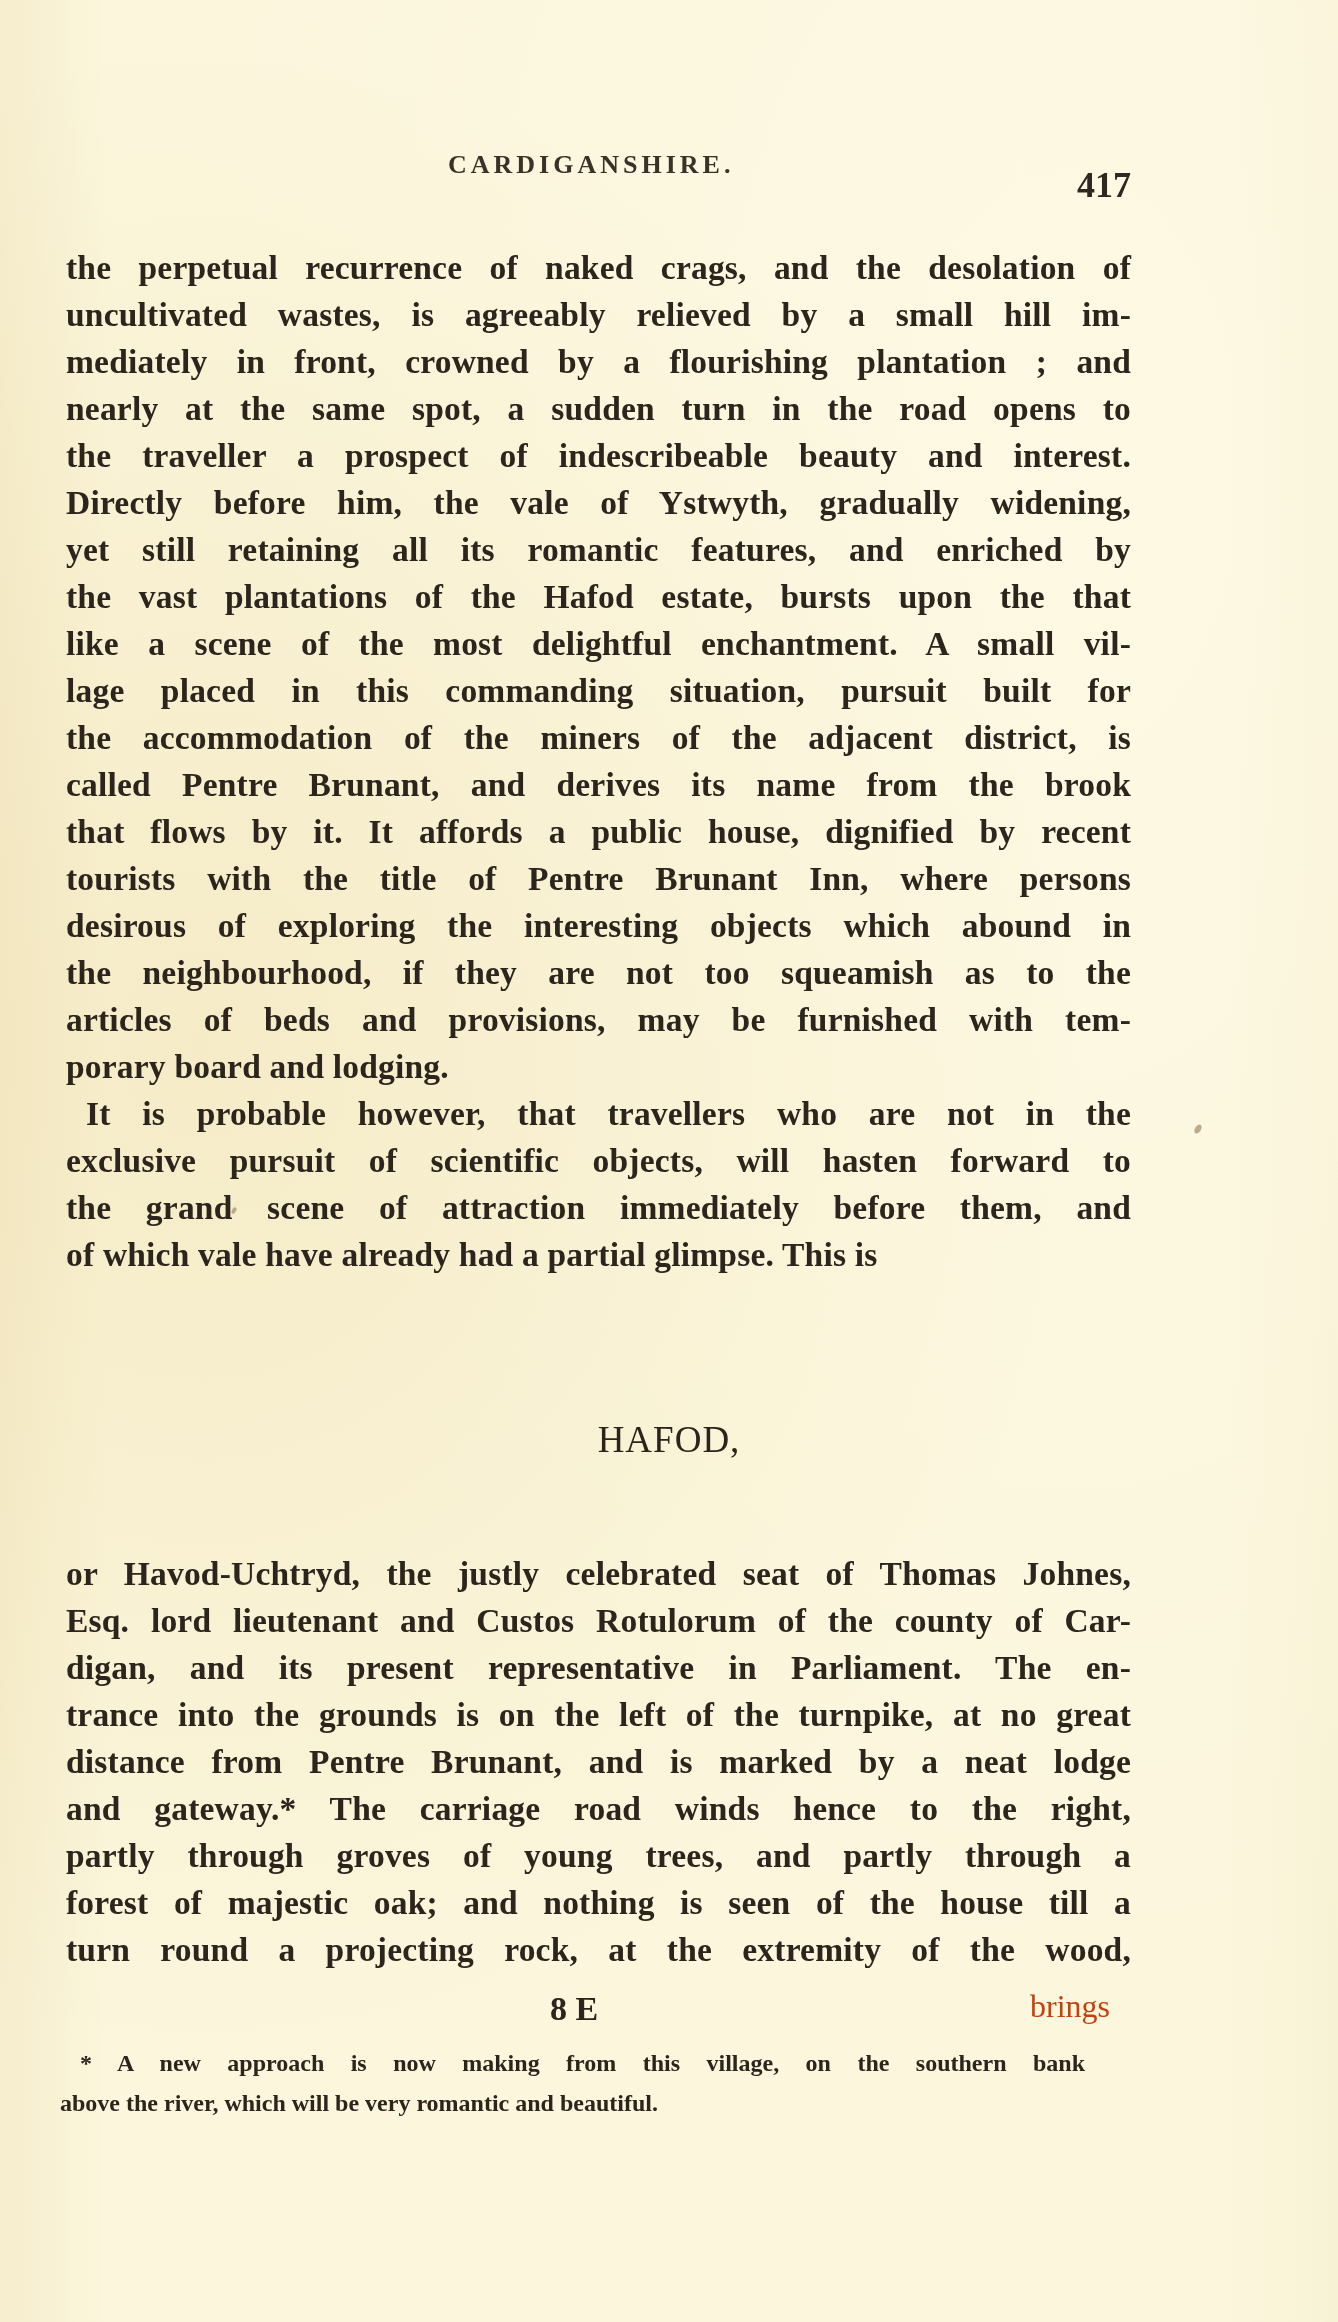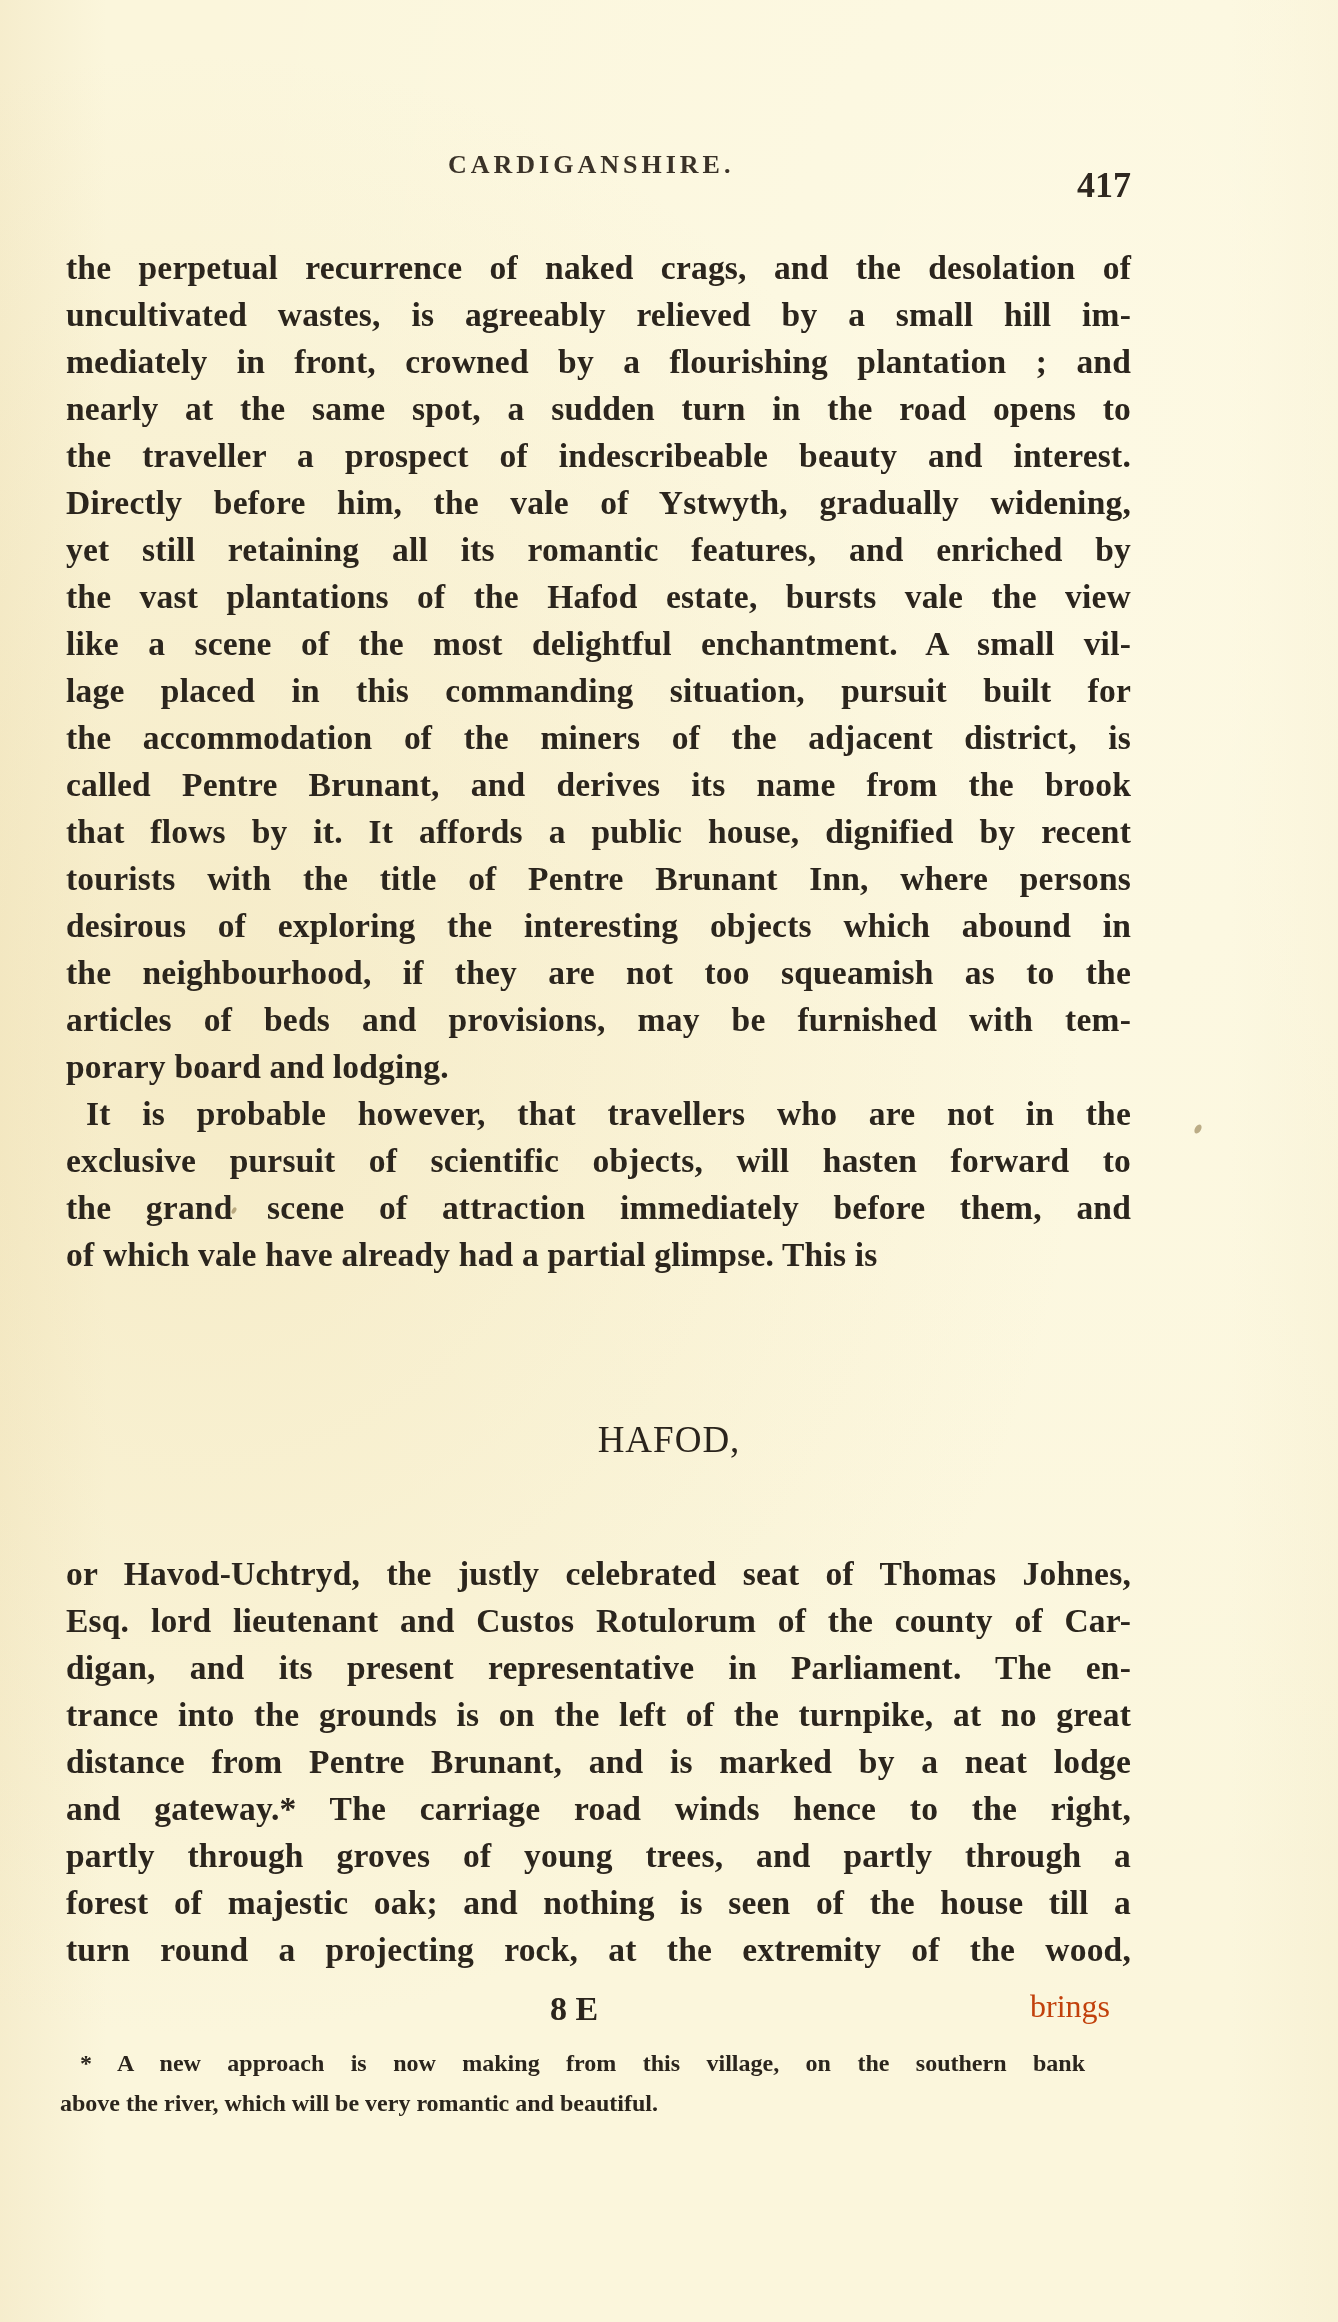--- a/index.html
+++ b/index.html
@@ -64,21 +64,21 @@
   <div class="page-number">417</div>
 
   <div class="body-text" style="top:203px;">
     <div class="line" style="top:0px">the perpetual recurrence of naked crags, and the desolation of</div>
     <div class="line" style="top:47px">uncultivated wastes, is agreeably relieved by a small hill im-</div>
     <div class="line" style="top:94px">mediately in front, crowned by a flourishing plantation ; and</div>
     <div class="line" style="top:141px">nearly at the same spot, a sudden turn in the road opens to</div>
     <div class="line" style="top:188px">the traveller a prospect of indescribeable beauty and interest.</div>
     <div class="line" style="top:235px">Directly before him, the vale of Ystwyth, gradually widening,</div>
     <div class="line" style="top:282px">yet still retaining all its romantic features, and enriched by</div>
-    <div class="line" style="top:329px">the vast plantations of the Hafod estate, bursts vale the view</div>
+    <div class="line" style="top:329px">the vast plantations of the Hafod estate, bursts upon the that</div>
     <div class="line" style="top:376px">like a scene of the most delightful enchantment. A small vil-</div>
     <div class="line" style="top:423px">lage placed in this commanding situation, pursuit built for</div>
     <div class="line" style="top:470px">the accommodation of the miners of the adjacent district, is</div>
     <div class="line" style="top:517px">called Pentre Brunant, and derives its name from the brook</div>
     <div class="line" style="top:564px">that flows by it. It affords a public house, dignified by recent</div>
     <div class="line" style="top:611px">tourists with the title of Pentre Brunant Inn, where persons</div>
     <div class="line" style="top:658px">desirous of exploring the interesting objects which abound in</div>
     <div class="line" style="top:705px">the neighbourhood, if they are not too squeamish as to the</div>
     <div class="line" style="top:752px">articles of beds and provisions, may be furnished with tem-</div>
     <div class="line last" style="top:799px">porary board and lodging.</div>

